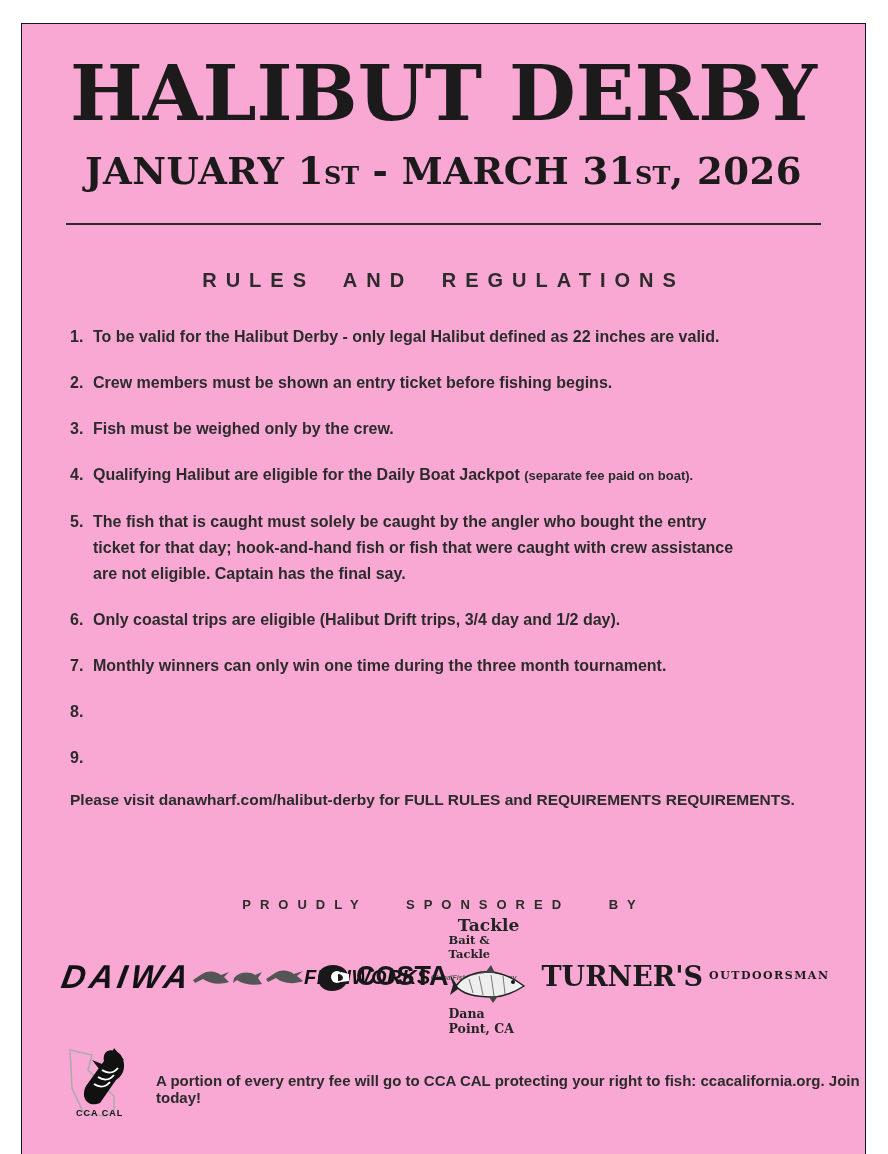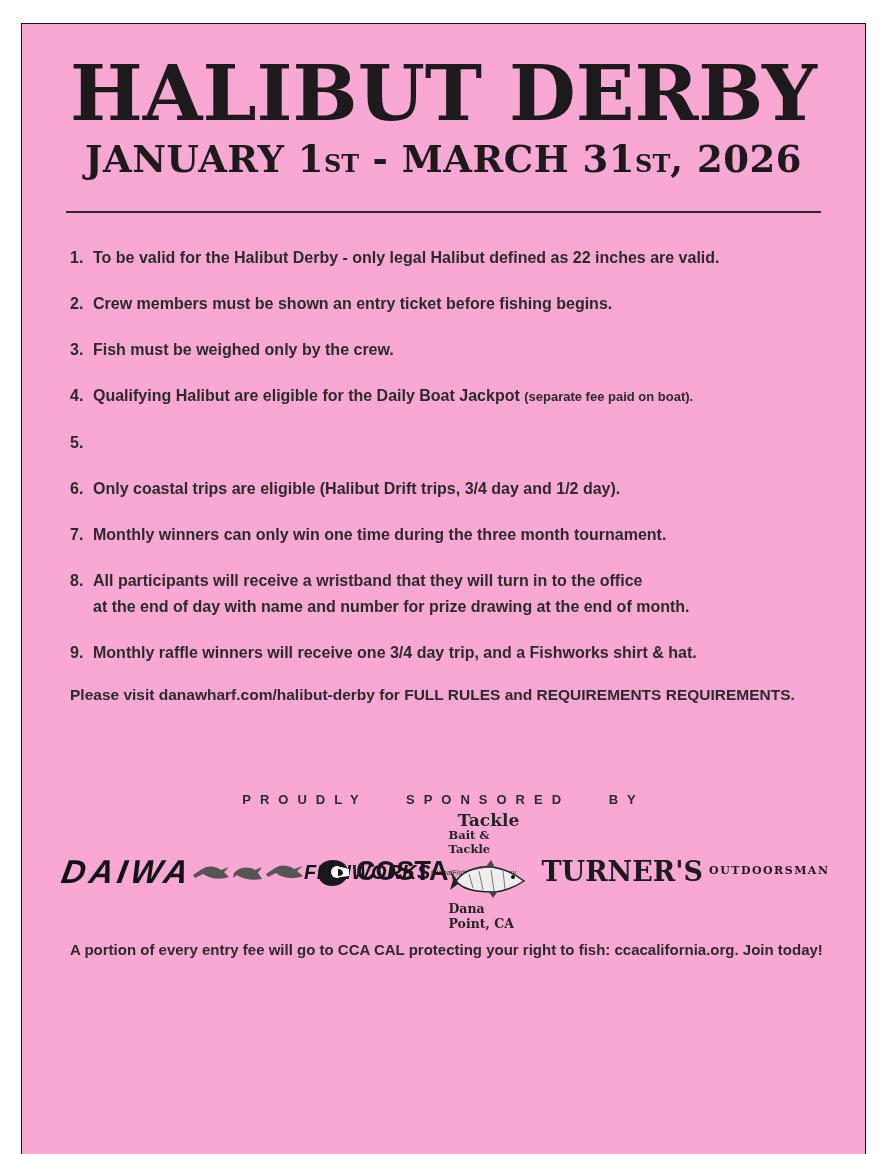--- a/index.html
+++ b/index.html
@@ -11,21 +11,21 @@
   .frame {
     position:absolute; left:21px; top:23px; width:845px; height:1138px;
     border:1px solid #0f172a; box-sizing:border-box; background:#f9a8d4;
   }
   .page-title {
     margin-top:30px; text-align:center;
     font-family:"DejaVu Serif", serif; font-weight:bold;
     font-size:77px; line-height:1.02; letter-spacing:0px; color:#1c1a1b;
   }
   .page-subtitle {
-    margin-top:4px; text-align:center;
+    margin-top:16px; text-align:center;
     font-family:"DejaVu Serif", serif; font-weight:bold;
     font-size:37px; color:#1c1a1b; letter-spacing:0.5px;
   }
   .page-subtitle .st { font-size:24px; letter-spacing:0; }
   .divider { width:755px; margin:30px auto 0; border:0; border-top:2px solid #2a2a2a; }
   .rules-heading {
     margin-top:44px; text-align:center; font-weight:bold;
     font-size:20px; letter-spacing:9px; word-spacing:14px; color:#2b2b2b;
   }
   .rules { margin-top:32px; padding:0 14px 0 48px; }
@@ -69,57 +69,58 @@
 <body>
 
 <div class="frame">
 
   <div class="page-title">HALIBUT DERBY</div>
 
   <div class="page-subtitle"><span>JANUARY 1</span><span class="st">ST</span><span> - MARCH 31</span><span class="st">ST</span><span>, 2026</span></div>
 
   <hr class="divider">
 
+  <div class="rules-heading">RULES AND REGULATIONS</div>
 
   <div class="rules">
     <div class="rule">
       <span class="rule-num">1.</span>
       <span class="rule-text">To be valid for the Halibut Derby - only legal Halibut defined as 22 inches are valid.</span>
     </div>
     <div class="rule">
       <span class="rule-num">2.</span>
       <span class="rule-text">Crew members must be shown an entry ticket before fishing begins.</span>
     </div>
     <div class="rule">
       <span class="rule-num">3.</span>
       <span class="rule-text">Fish must be weighed only by the crew.</span>
     </div>
     <div class="rule">
       <span class="rule-num">4.</span>
       <span class="rule-text"><span>Qualifying Halibut are eligible for the Daily Boat Jackpot </span><span class="rule-small">(separate fee paid on boat).</span></span>
     </div>
     <div class="rule">
       <span class="rule-num">5.</span>
+      <span class="rule-text">The fish that is caught must solely be caught by the angler who bought the entry
+ticket for that day; hook-and-hand fish or fish that were caught with crew assistance
+are not eligible. Captain has the final say.</span>
     </div>
     <div class="rule">
       <span class="rule-num">6.</span>
       <span class="rule-text">Only coastal trips are eligible (Halibut Drift trips, 3/4 day and 1/2 day).</span>
     </div>
     <div class="rule">
       <span class="rule-num">7.</span>
       <span class="rule-text">Monthly winners can only win one time during the three month tournament.</span>
     </div>
     <div class="rule">
       <span class="rule-num">8.</span>
-      <span class="rule-text">All participants will receive a wristband that they will turn in to the office
-at the end of day with name and number for prize drawing at the end of month.</span>
     </div>
     <div class="rule">
       <span class="rule-num">9.</span>
-      <span class="rule-text">Monthly raffle winners will receive one 3/4 day trip, and a Fishworks shirt &amp; hat.</span>
     </div>
   </div>
 
   <div class="visit-note">Please visit danawharf.com/halibut-derby for FULL RULES and REQUIREMENTS REQUIREMENTS.</div>
 
   <div class="sponsor-heading">PROUDLY SPONSORED BY</div>
 
   <div class="sponsor-row">
 
     <div class="logo-daiwa">DAIWA</div>
@@ -166,16 +167,26 @@
     </div>
 
     <div class="logo-turners">
       <span class="turners-name">TURNER'S</span>
       <span class="turners-line2">OUTDOORSMAN</span>
     </div>
 
   </div>
 
   <div class="cca-row">
+    <span>
+      <svg width="86" height="72" viewBox="0 0 86 72">
+        <path fill="none" stroke="#aaaaaa" stroke-width="1.5" d="M12,4 L34,9 L30,24 L56,50 L56,64 L48,70 L26,68 L14,42 Z"></path>
+        <path fill="#111" d="M56,2 L66,14 L52,12 Z"></path>
+        <path fill="#111" d="M62,8 C52,0 44,6 46,15 L28,40 C22,52 30,62 42,57 L58,34 C68,28 68,16 62,8 Z"></path>
+        <path fill="#111" d="M44,18 L34,14 L42,24 Z"></path>
+        <path fill="none" stroke="#ffffff" stroke-width="2" d="M44,24 C50,28 56,27 60,22 M40,31 C46,35 52,34 56,29 M36,38 C42,42 48,41 52,36"></path>
+        <text x="18" y="70" font-size="9" font-weight="bold" letter-spacing="1" fill="#111" font-family="Liberation Sans, sans-serif">CCA CAL</text>
+      </svg>
+    </span>
     <span class="cca-note">A portion of every entry fee will go to CCA CAL protecting your right to fish: ccacalifornia.org.  Join today!</span>
   </div>
 
 </div>
 
 </body></html>

